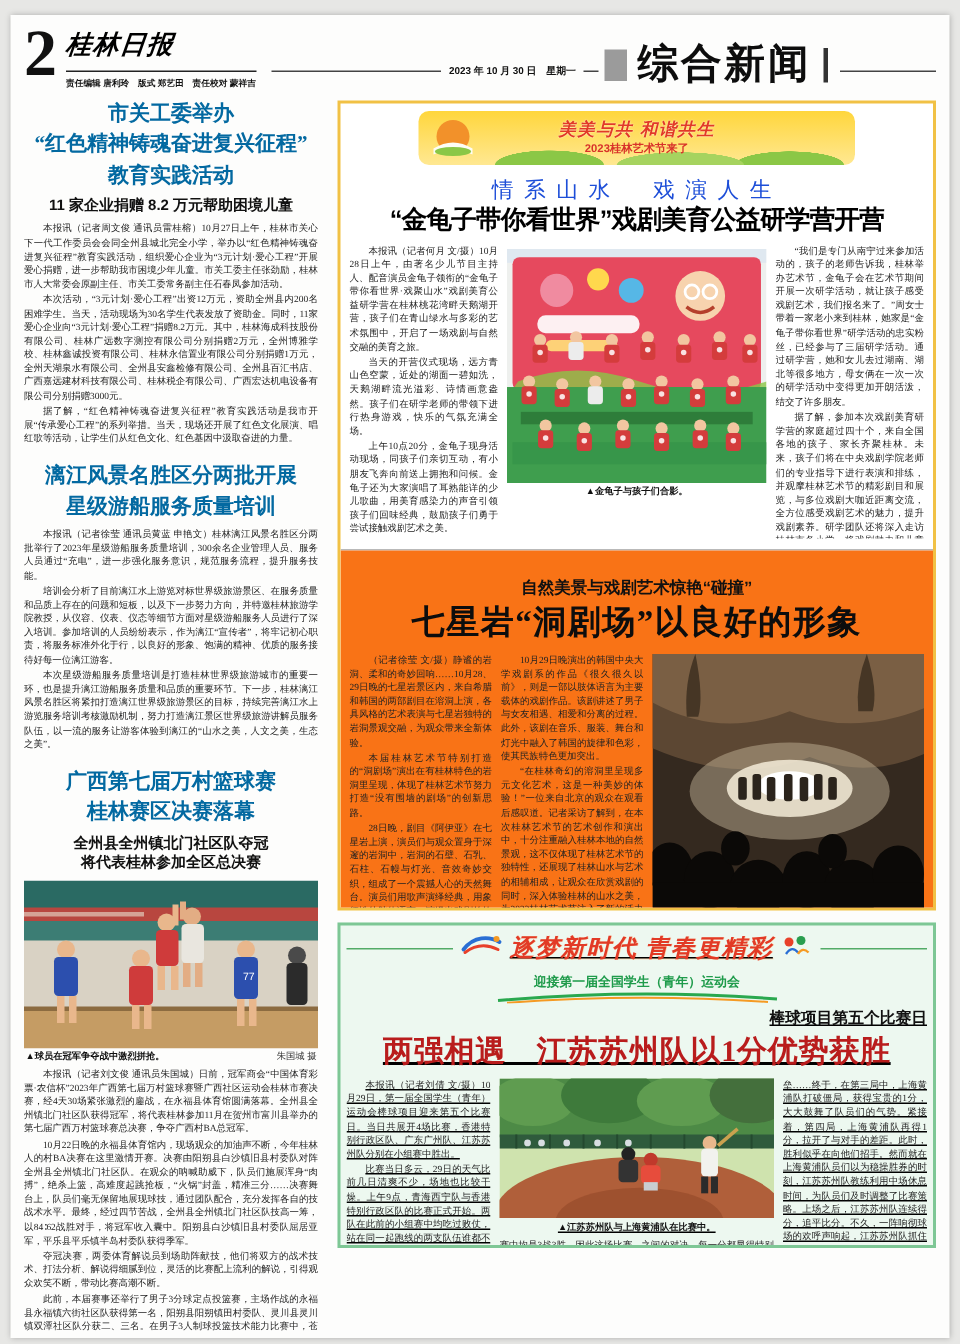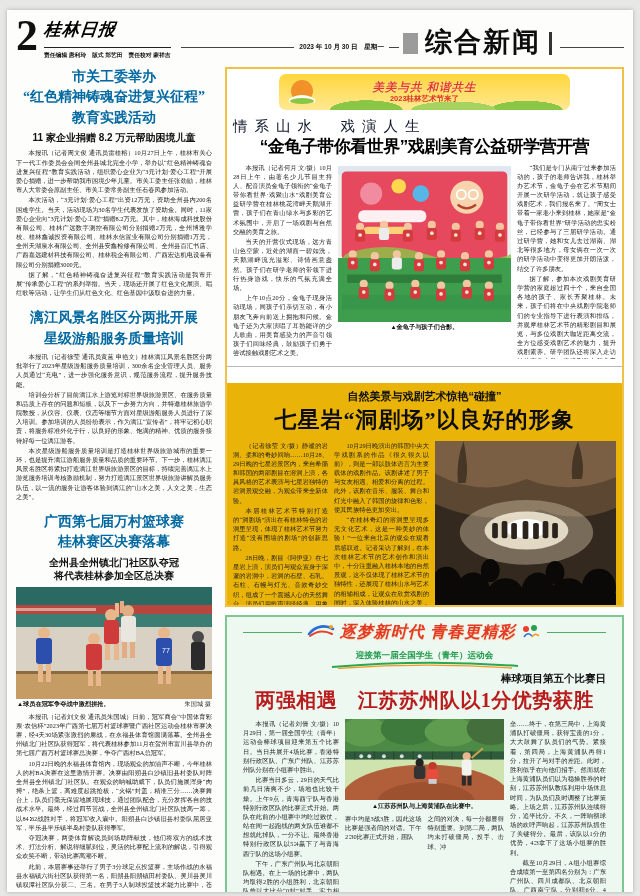--- a/index.html
+++ b/index.html
@@ -50,39 +50,39 @@
                background:linear-gradient(180deg,#ffd63c,#ffe892);
                display:flex;flex-direction:column;align-items:center;justify-content:center;overflow:hidden;}
   .fest-hills{position:absolute;left:0;right:0;bottom:0;height:12px;
               background:radial-gradient(60px 16px at 30% 100%, #8bc746 60%, transparent 61%),
                          radial-gradient(70px 14px at 60% 100%, #a6d35f 60%, transparent 61%),
                          radial-gradient(60px 15px at 85% 100%, #8bc746 60%, transparent 61%);}
   .fest-slogan{position:relative;font-size:11.5px;font-weight:900;color:#e23a26;font-style:italic;
                letter-spacing:1px;line-height:1.1;text-shadow:0 0 1px #fff;}
   .fest-sub{position:relative;font-size:7.5px;font-weight:900;color:#d8322a;line-height:1.2;}
   .sun-badge{position:absolute;left:6px;top:3px;}
-  .a1-kicker{text-align:left;font-size:14.5px;color:#0f172a;letter-spacing:7px;margin:7px 0 1px;font-weight:500;}
+  .a1-kicker{text-align:center;font-size:14.5px;color:#1d4ed8;letter-spacing:7px;margin:7px 0 1px;font-weight:500;}
   .a1-headline{text-align:center;font-size:17px;font-weight:900;color:#000;line-height:1.15;
                letter-spacing:-0.5px;margin:1px 0 6px;white-space:nowrap;}
   .a1-cols{display:flex;gap:6px;}
   .a1-side{width:99px;flex:0 0 99px;height:196px;overflow:hidden;}
   .a1-mid{flex:1;min-width:0;}
   .a1-mid .cap{justify-content:center;}
   .sect-div{border-top:1px solid #b9b9b9;margin:7px -6px 0;}
-  .sect2{background:#eab308;margin:16px -6px;padding:5px 6px 6px;}
+  .sect2{background:#f97316;margin:0 -6px;padding:16px 6px 6px;}
   .a2-kicker{text-align:center;font-size:11px;font-weight:700;color:#111;margin:1px 0 1px;}
   .a2-headline{text-align:center;font-family:"Liberation Serif",serif;font-weight:700;font-size:22px;
                color:#0d0d0d;letter-spacing:1px;margin:0 0 6px;}
   .a2-cols{display:flex;gap:6px;}
   .a2-txt{width:95px;flex:0 0 95px;height:178px;overflow:hidden;}
   .a2-photo{flex:1;min-width:0;}
 
   
-  .box-green{border:2px solid #7ec795;background:#edf8f0;box-sizing:border-box;height:281px;
-             padding:5px 16px 0;overflow:hidden;}
+  .box-green{border:2px solid #7ec795;background:#edf8f0;box-sizing:border-box;height:217px;
+             padding:5px 4px 0;overflow:hidden;text-decoration:underline;}
   .youth-banner{display:flex;align-items:center;gap:5px;}
   .g-line{flex:1;height:1px;background:#53ab67;}
   .youth-slogan{font-size:16px;font-weight:900;font-style:italic;color:#e23a26;letter-spacing:1px;
                 white-space:nowrap;text-shadow:.5px .5px 0 #f9d8b0;}
   .youth-sub-wrap{text-align:center;margin-top:1px;}
   .youth-sub{display:inline-block;font-size:8.6px;font-weight:700;color:#1f9b4b;}
   .rainbow{display:block;margin:-1px auto 0;}
   .sp-kicker{text-align:right;font-size:10.5px;font-weight:700;color:#111;margin:3px 0 0;}
   .sp-headline{text-align:center;font-family:"Liberation Serif",serif;font-weight:900;font-size:20px;
                color:#b91c1c;margin:1px 0 5px;letter-spacing:.5px;white-space:nowrap;}

